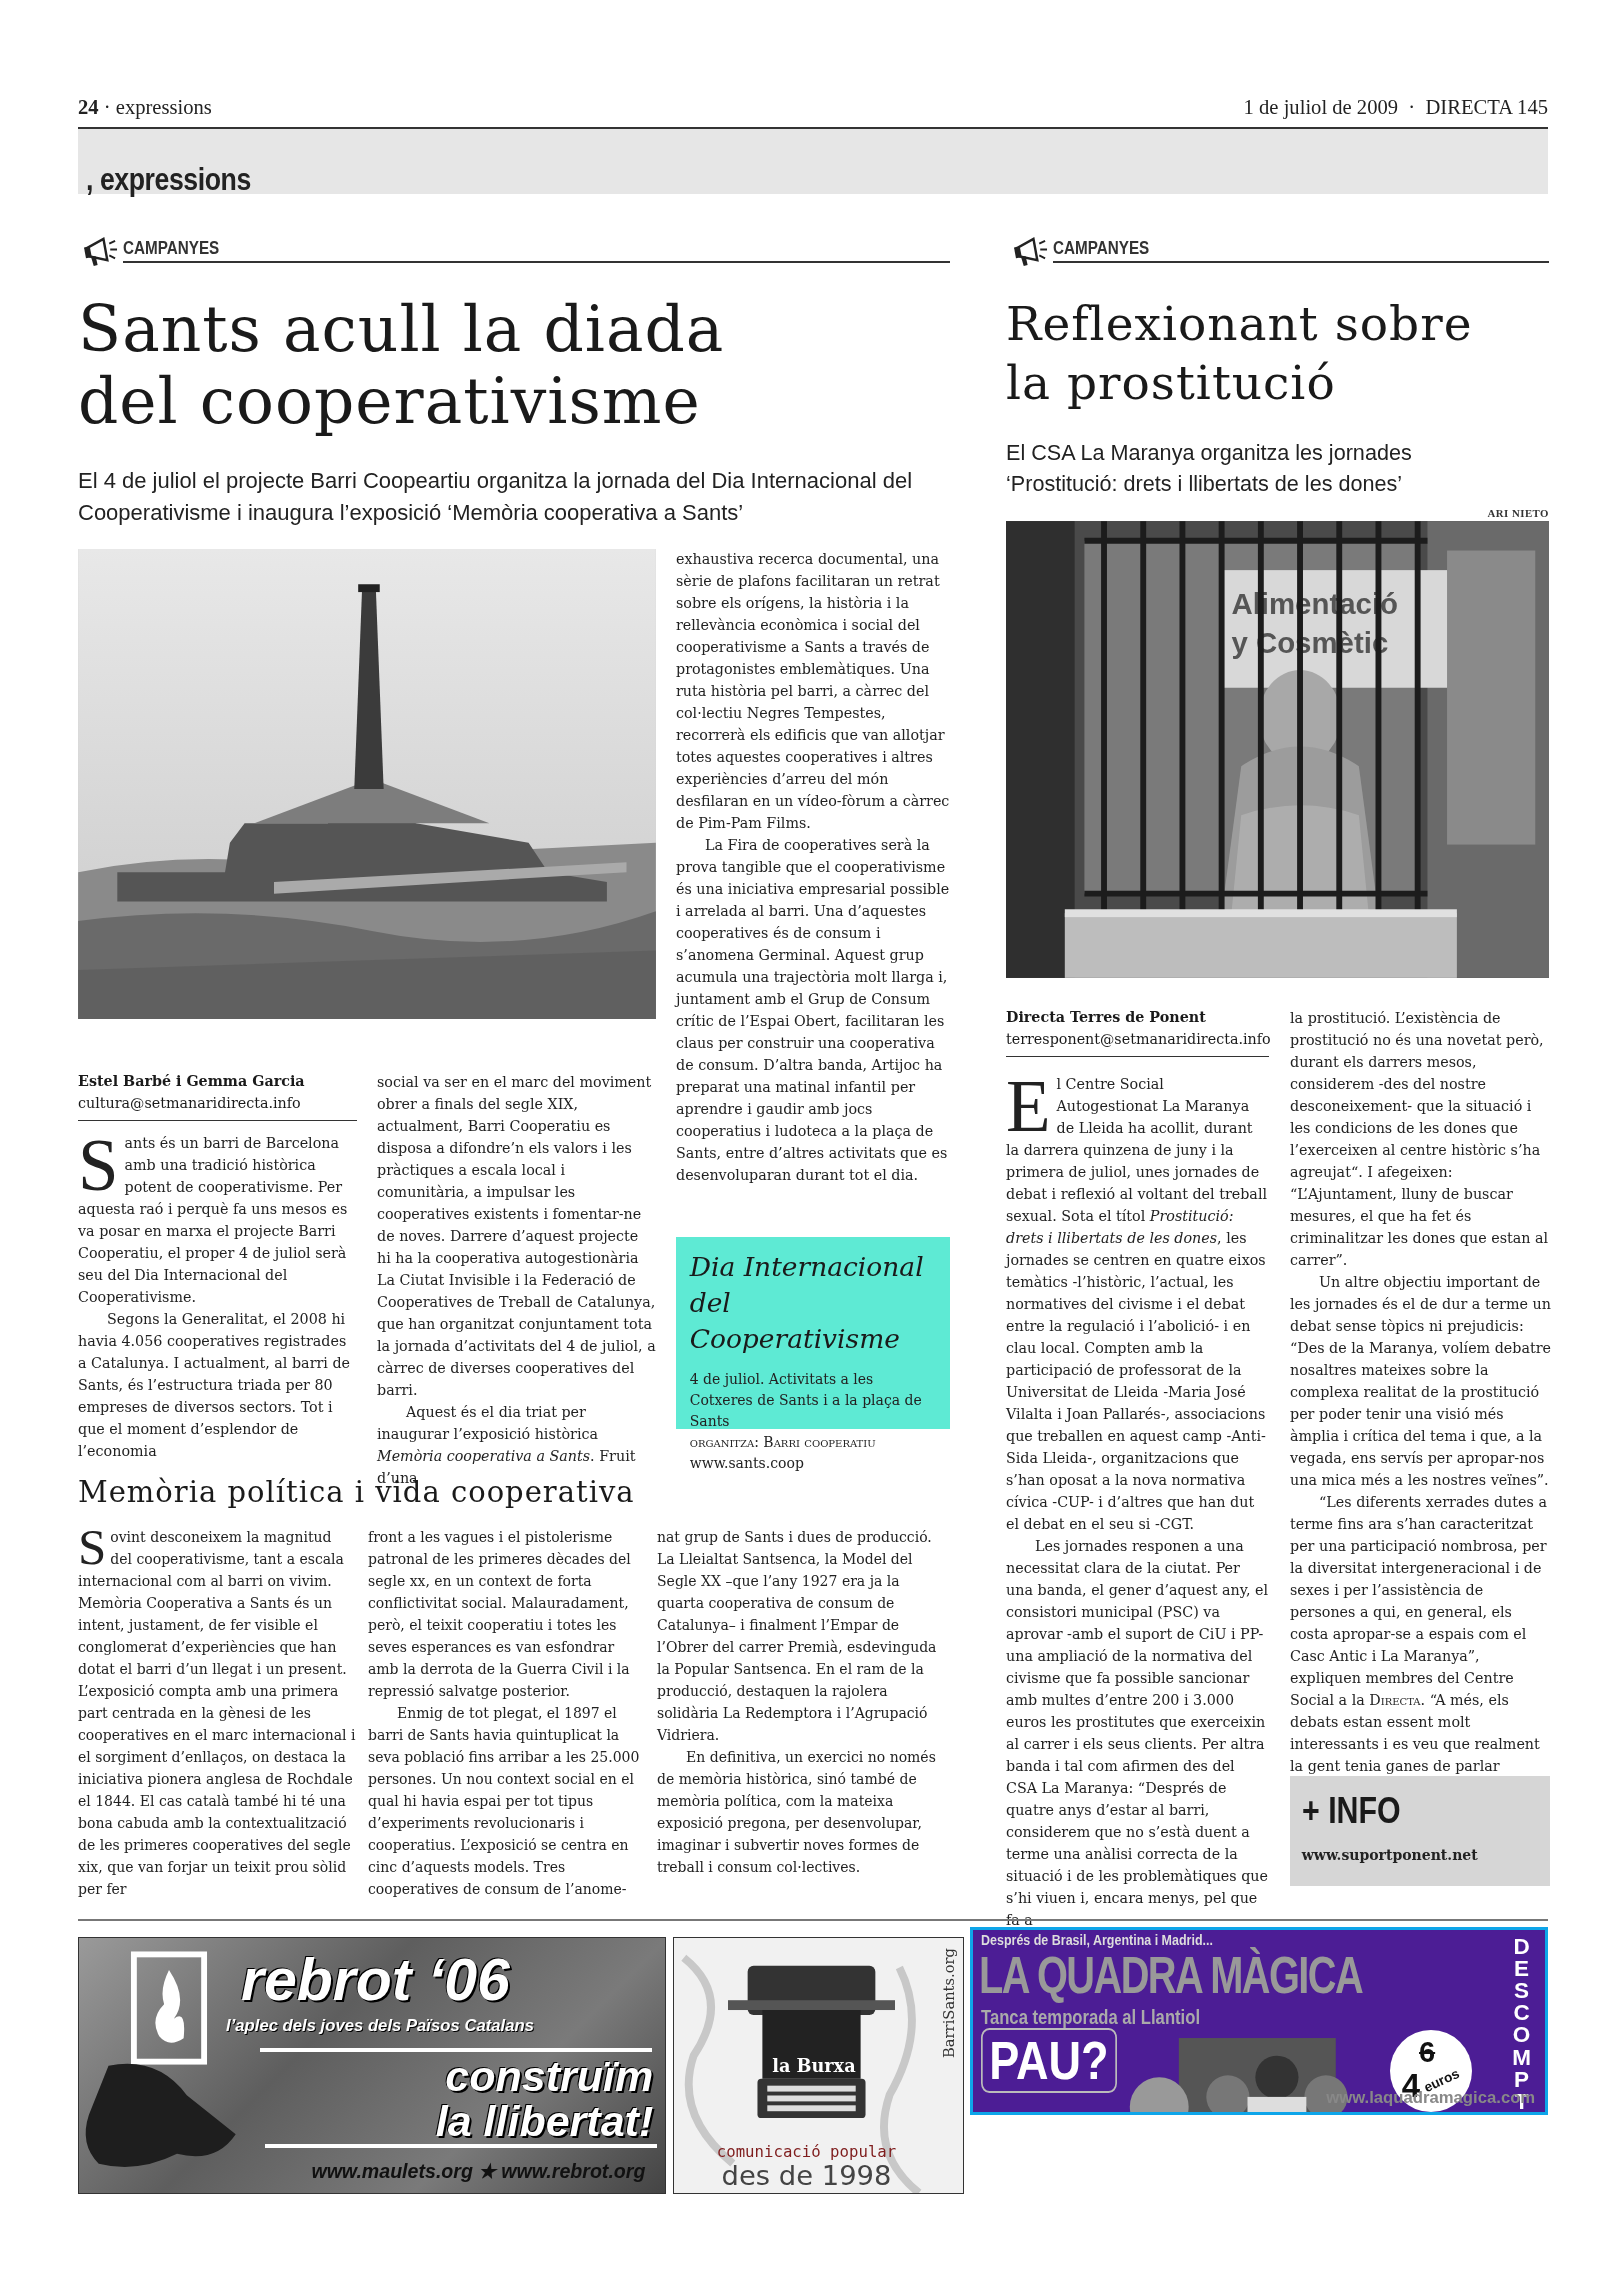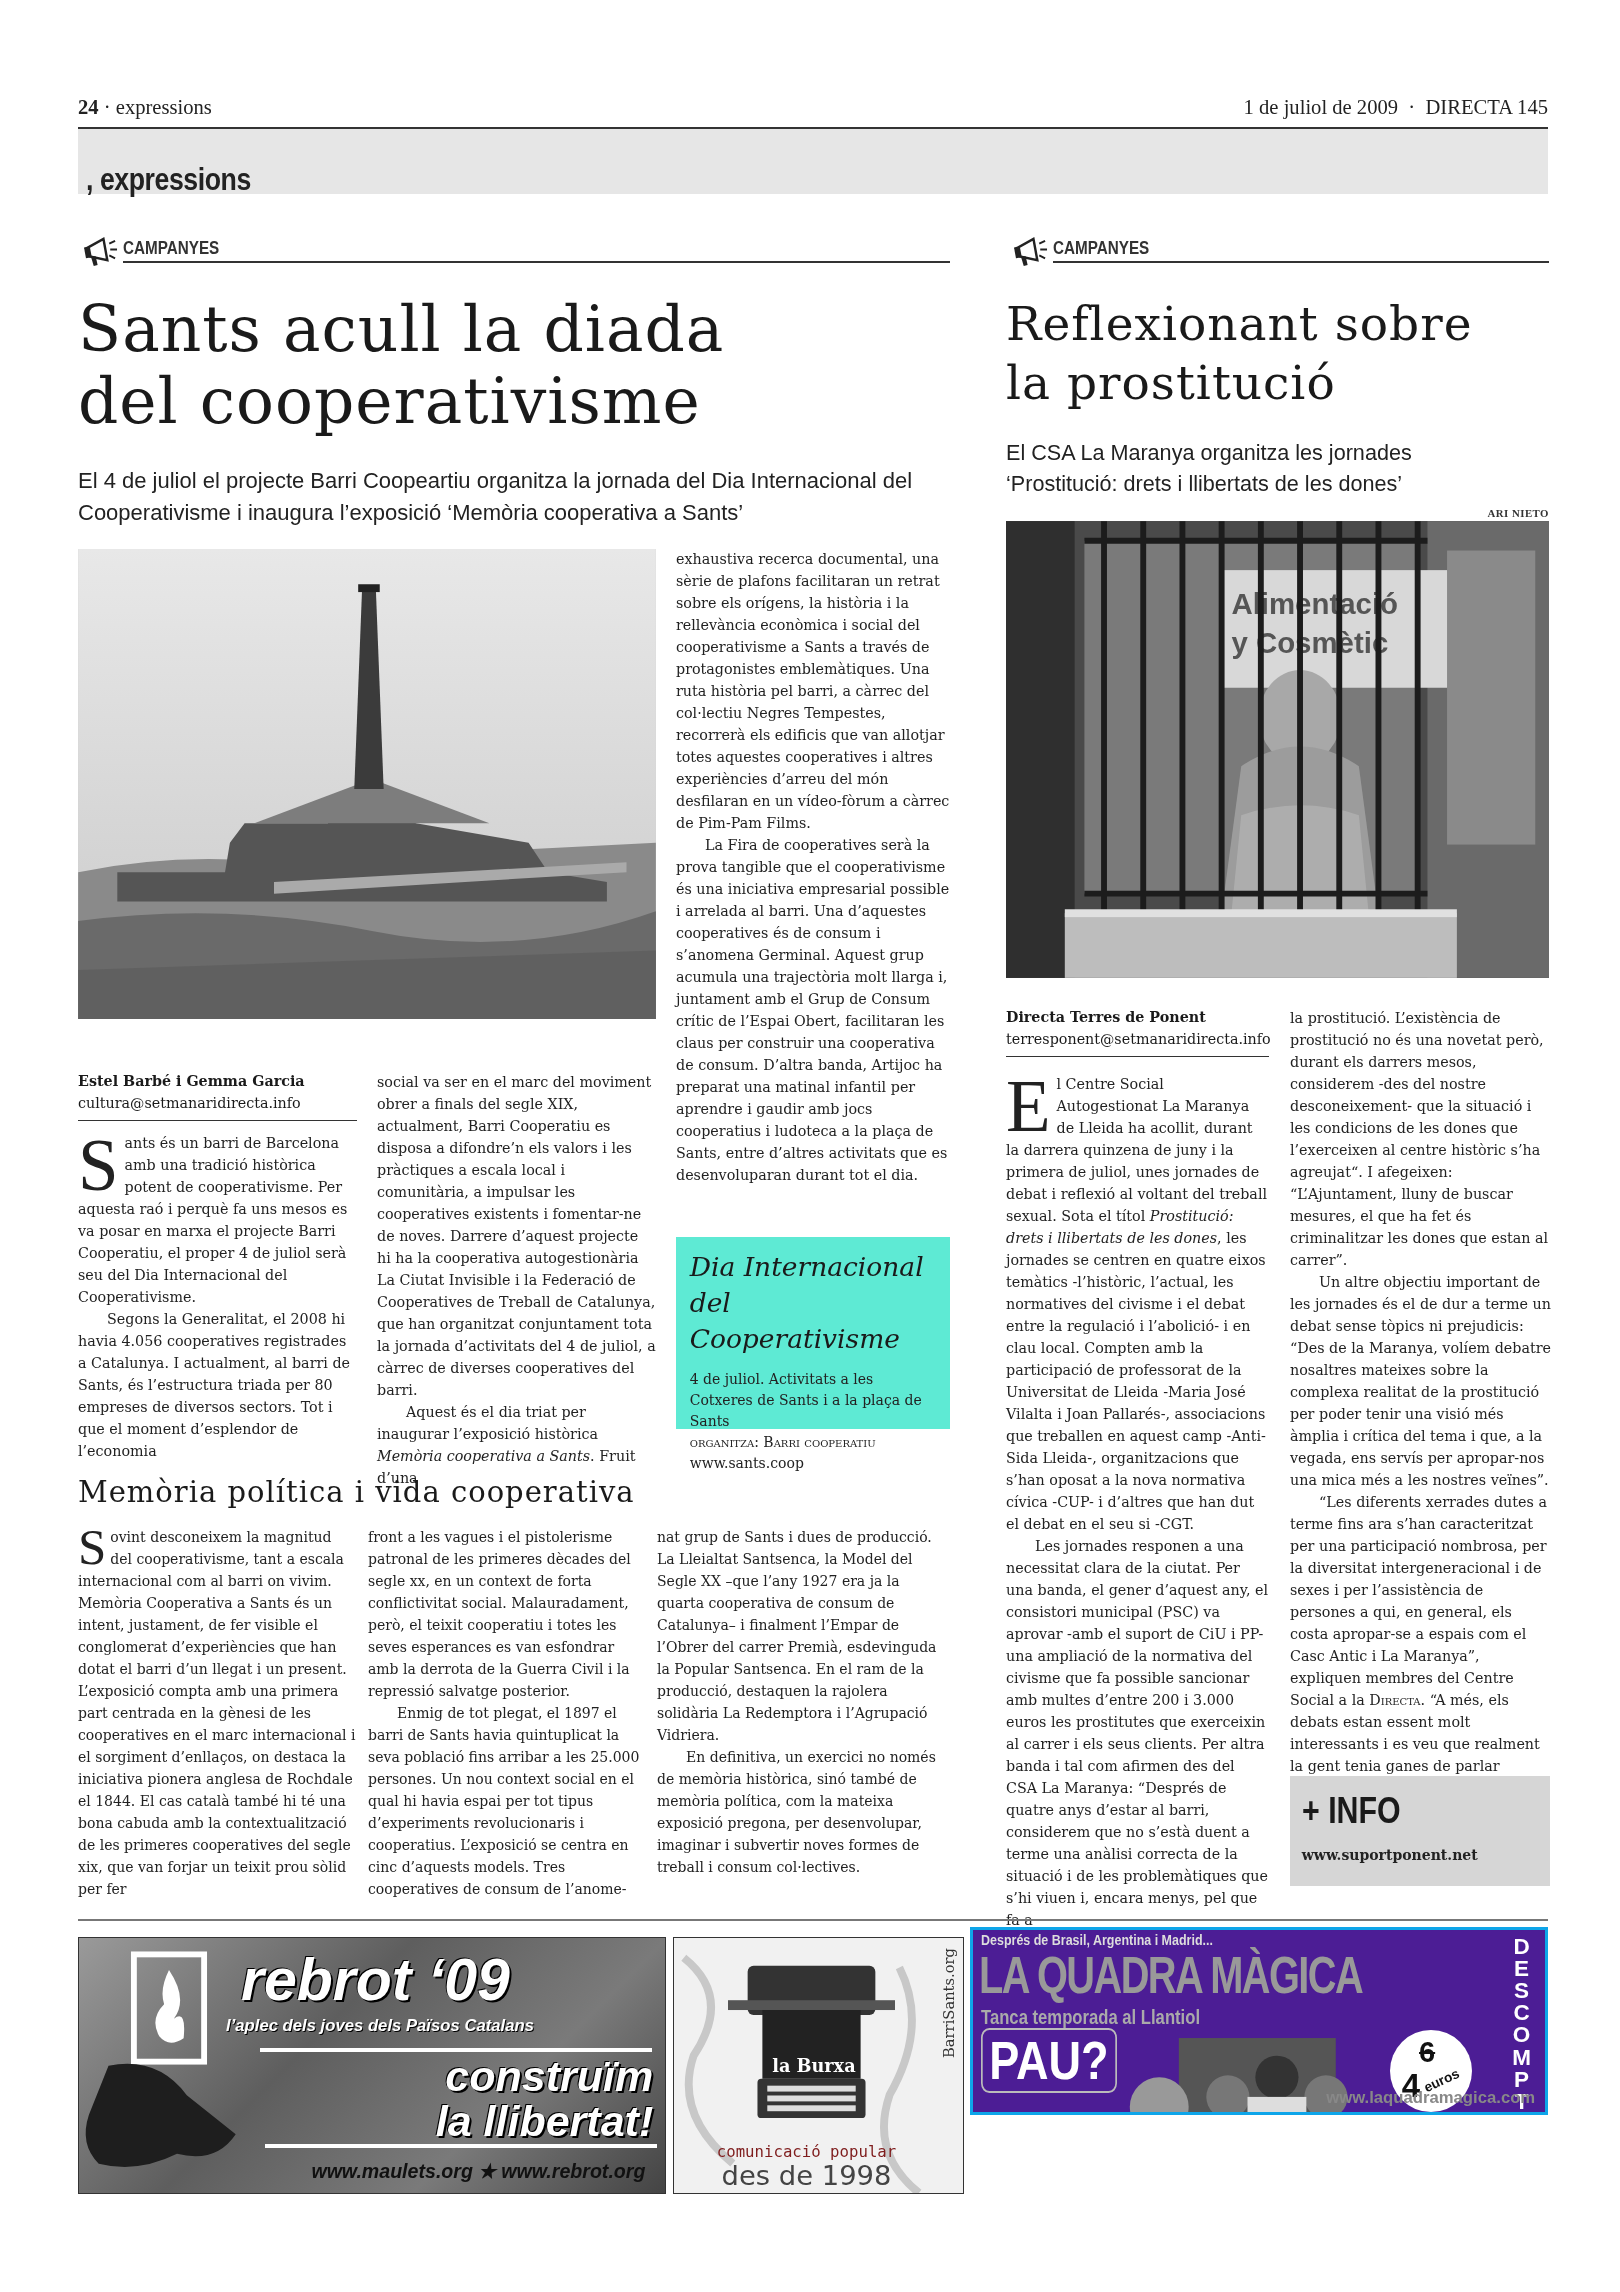--- a/index.html
+++ b/index.html
@@ -221,21 +221,21 @@
   <div class="u" style="margin-top:15.7px;">www.suportponent.net</div>
 </div>
 
 <div class="abs rule-bottom"></div>
 
 <div class="abs ad ad1">
   <svg style="position:absolute;left:51px;top:11.8px;" width="78" height="118" viewBox="0 0 80 120">
     <rect x="4" y="4" width="72" height="110" fill="none" stroke="#fff" stroke-width="6"></rect>
     <path d="M40 20 Q60 50 45 70 Q58 60 55 90 Q40 100 30 88 Q20 70 35 55 Q30 40 40 20 Z" fill="#fff"></path>
   </svg>
-  <div style="position:absolute;left:162px;top:7.8px;font-family:'Liberation Sans',sans-serif;font-weight:bold;font-style:italic;font-size:59px;color:#fff;text-shadow:2px 2px 0 #000,-1px -1px 0 #000;">rebrot ‘09</div>
+  <div style="position:absolute;left:162px;top:7.8px;font-family:'Liberation Sans',sans-serif;font-weight:bold;font-style:italic;font-size:59px;color:#fff;text-shadow:2px 2px 0 #000,-1px -1px 0 #000;">rebrot ‘06</div>
   <div style="position:absolute;left:147px;top:78px;font-family:'Liberation Sans',sans-serif;font-weight:bold;font-style:italic;font-size:16.7px;color:#fff;text-shadow:1px 1px 0 #000;">l’aplec dels joves dels Països Catalans</div>
   <div style="position:absolute;left:181px;top:110px;width:392px;height:3.9px;background:#fff;"></div>
   <div style="position:absolute;right:11.8px;top:116px;text-align:right;font-family:'Liberation Sans',sans-serif;font-weight:bold;font-style:italic;font-size:43px;line-height:45px;color:#fff;text-shadow:2px 2px 0 #000,-1px -1px 0 #000;">
     <div>construïm</div>
     <div>la llibertat!</div>
   </div>
   <div style="position:absolute;left:186px;top:206px;width:392px;height:3.9px;background:#fff;"></div>
   <div style="position:absolute;right:19.6px;top:222px;font-family:'Liberation Sans',sans-serif;font-weight:bold;font-style:italic;font-size:19.6px;color:#111;">www.maulets.org ★ www.rebrot.org</div>
   <svg style="position:absolute;left:0;top:118px;" width="196" height="137" viewBox="0 0 200 140">
     <path d="M30 10 Q80 0 110 40 L160 80 Q140 110 100 100 Q60 120 20 110 Q0 90 10 60 Z" fill="#1e1e1e"></path>

